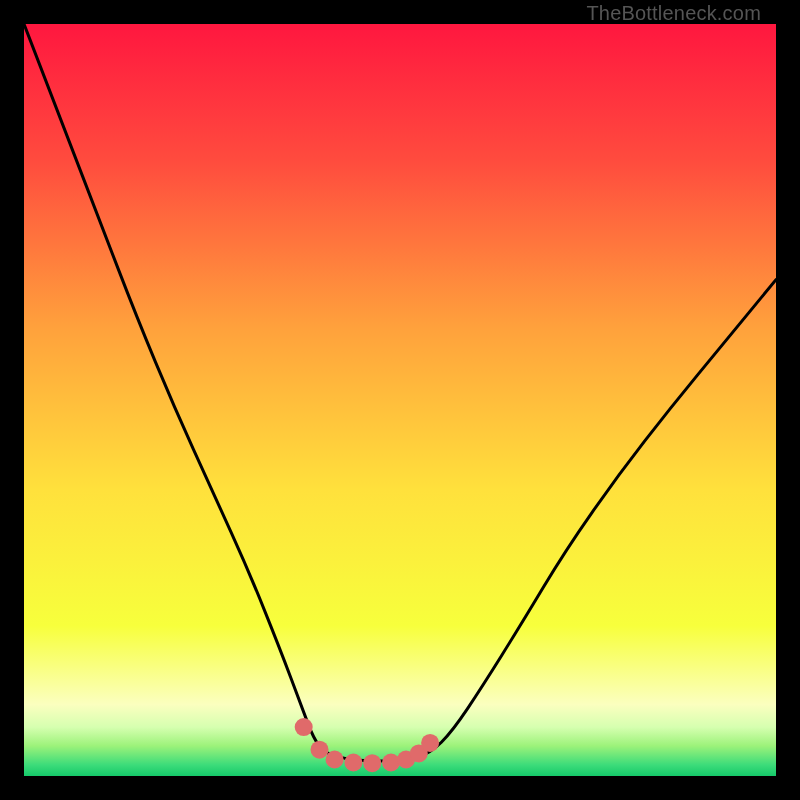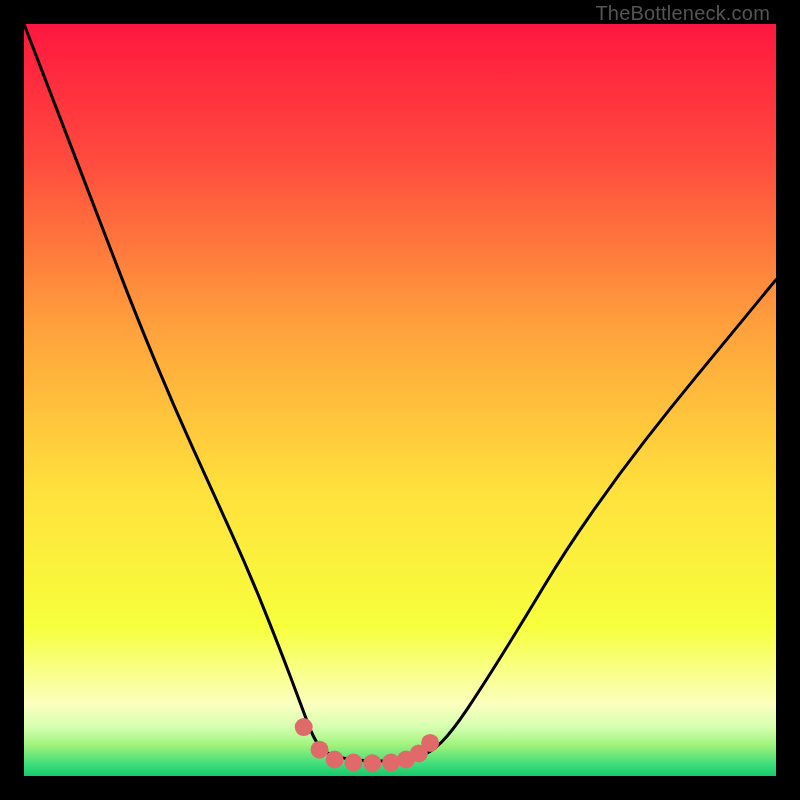--- a/index.html
+++ b/index.html
@@ -1,17 +1,17 @@
 <!DOCTYPE html>
 <html><head>
 <meta charset="utf-8">
 <style>
 html,body{margin:0;padding:0;width:800px;height:800px;background:#000;overflow:hidden;font-family:Arial,Helvetica,sans-serif}
 .frame{position:absolute;left:24px;top:24px;width:752px;height:752px;overflow:hidden}
-.attrib{position:absolute;top:2px;right:30px;color:#555;font-size:20px;font-weight:400;letter-spacing:.2px}
+.attrib{position:absolute;top:2px;right:39px;color:#555;font-size:20px;font-weight:400;letter-spacing:.2px}
 svg{display:block}
 </style>
 </head>
 <body>
 
 <div class="attrib">TheBottleneck.com</div>
 
 <div class="frame">
   <svg id="chart-svg" width="752" height="752" viewBox="0 0 752 752">
     <defs>

